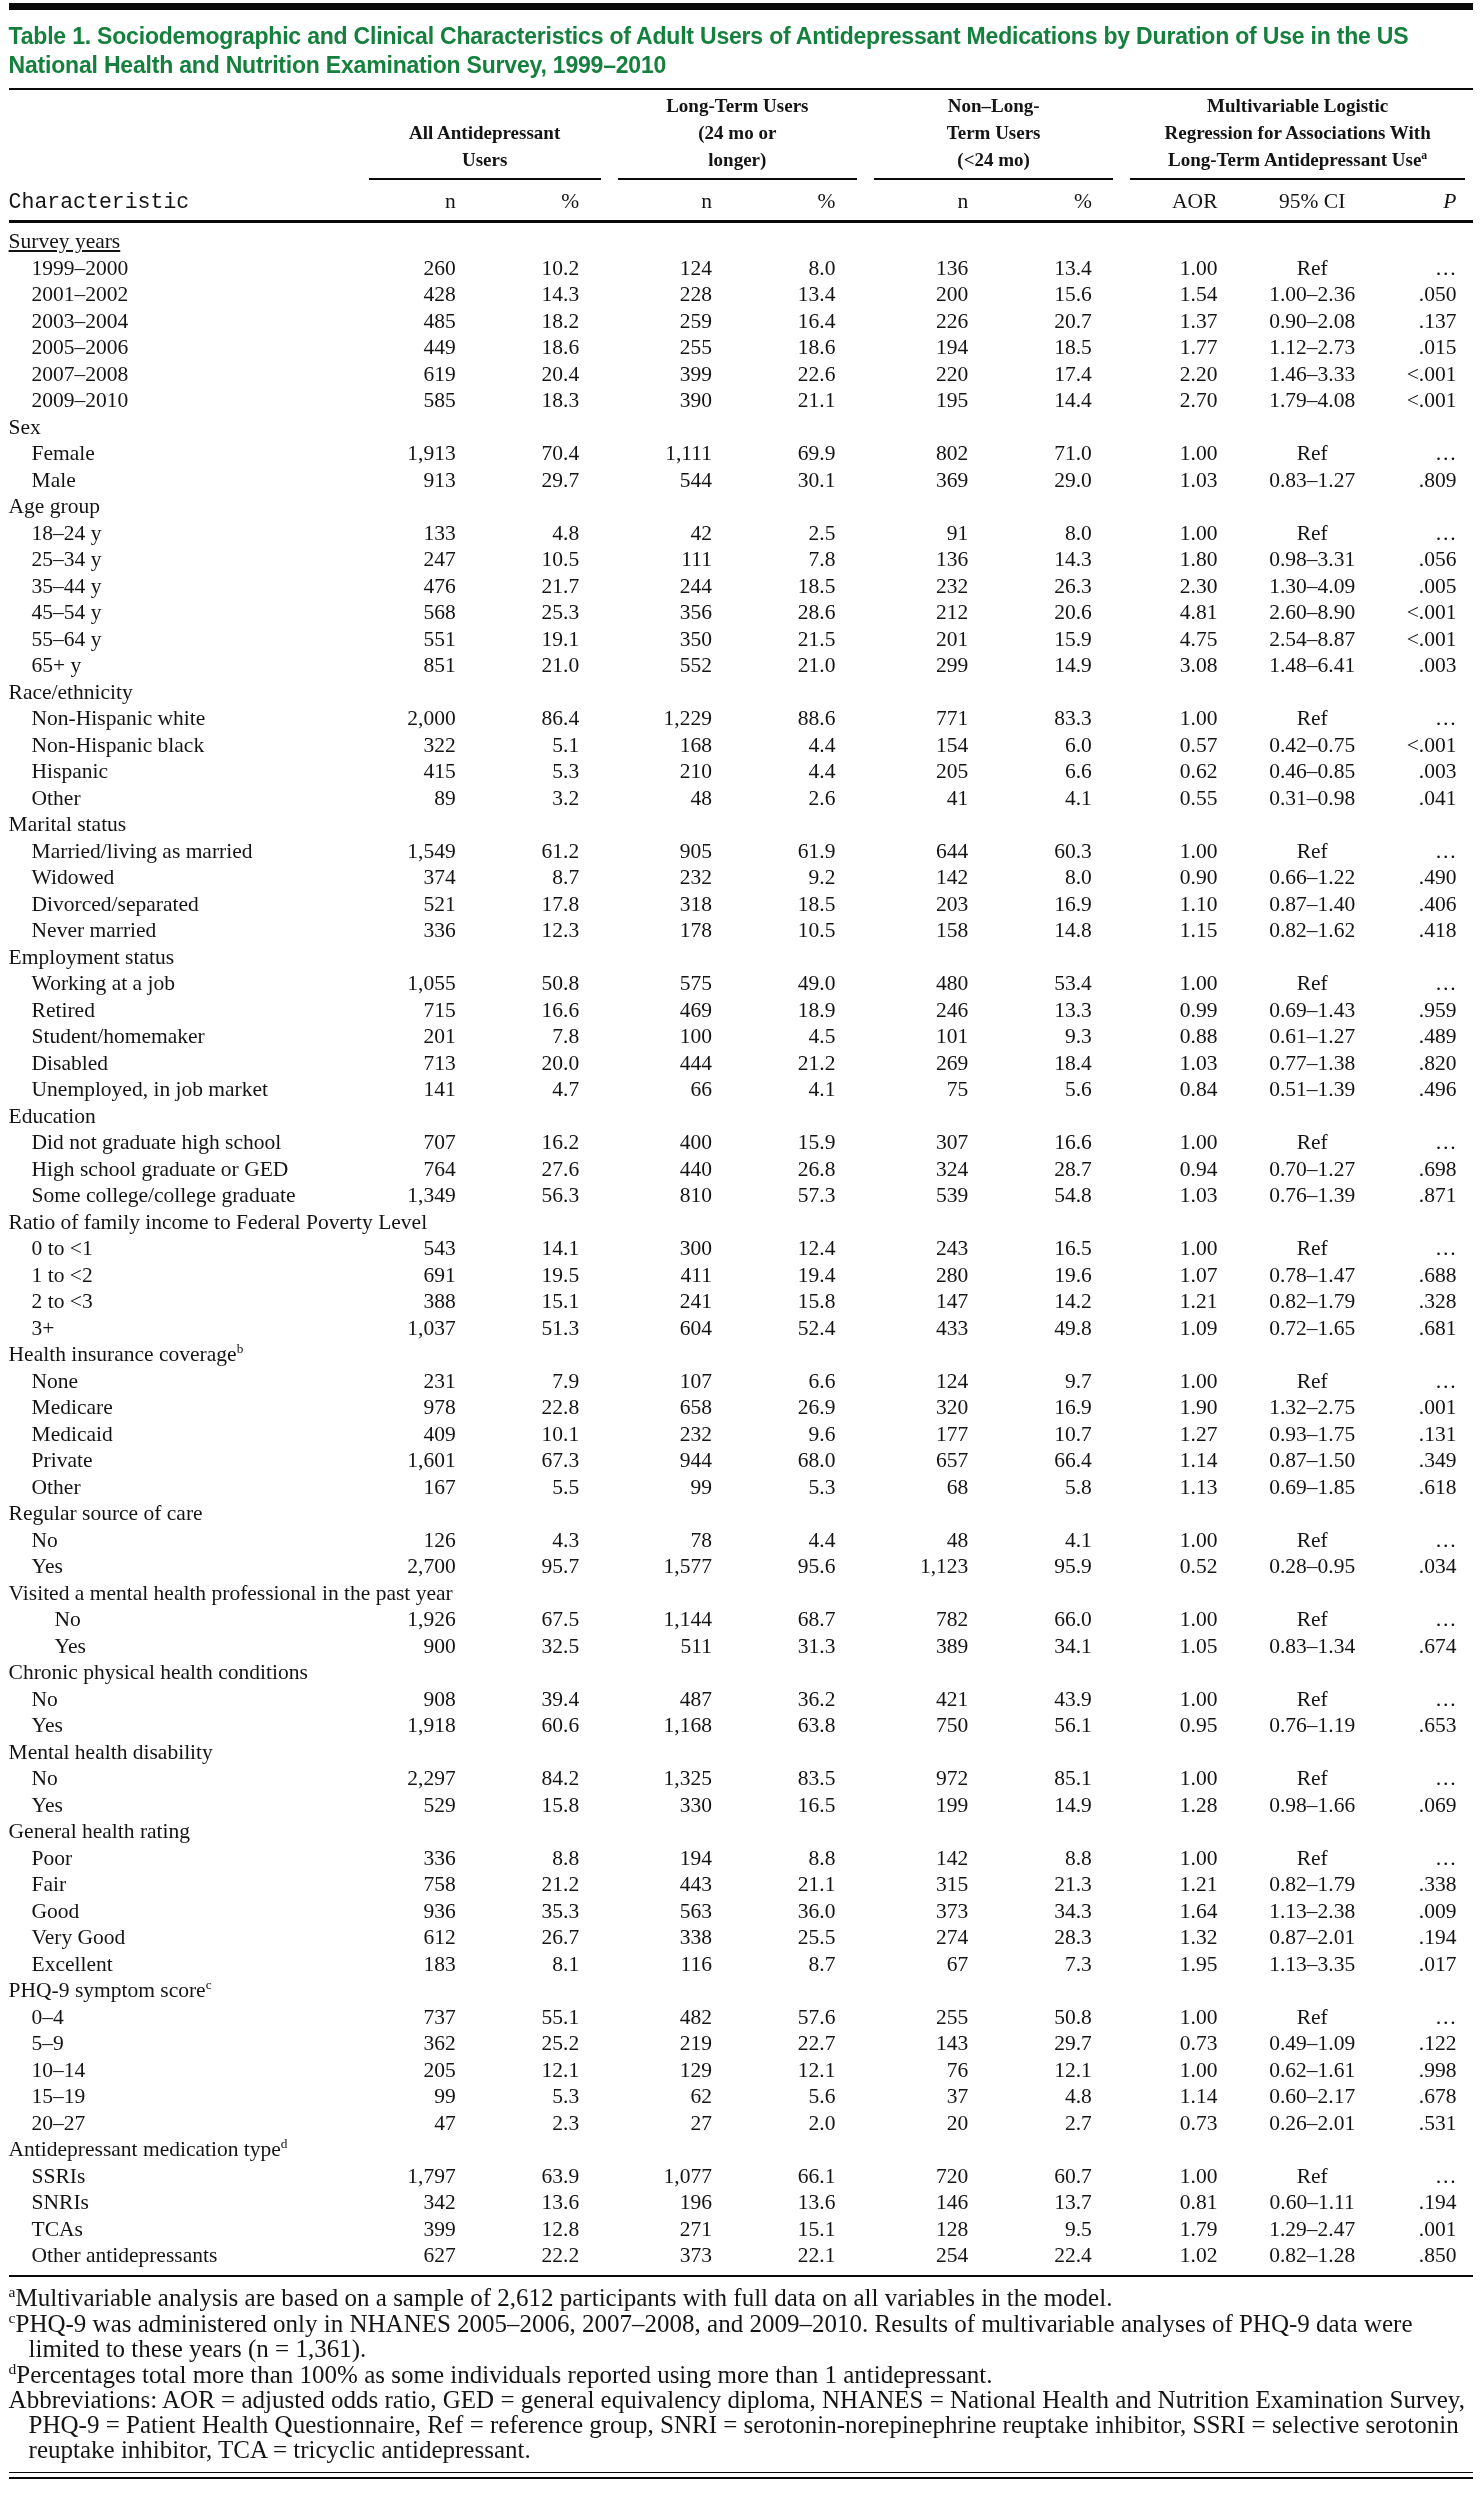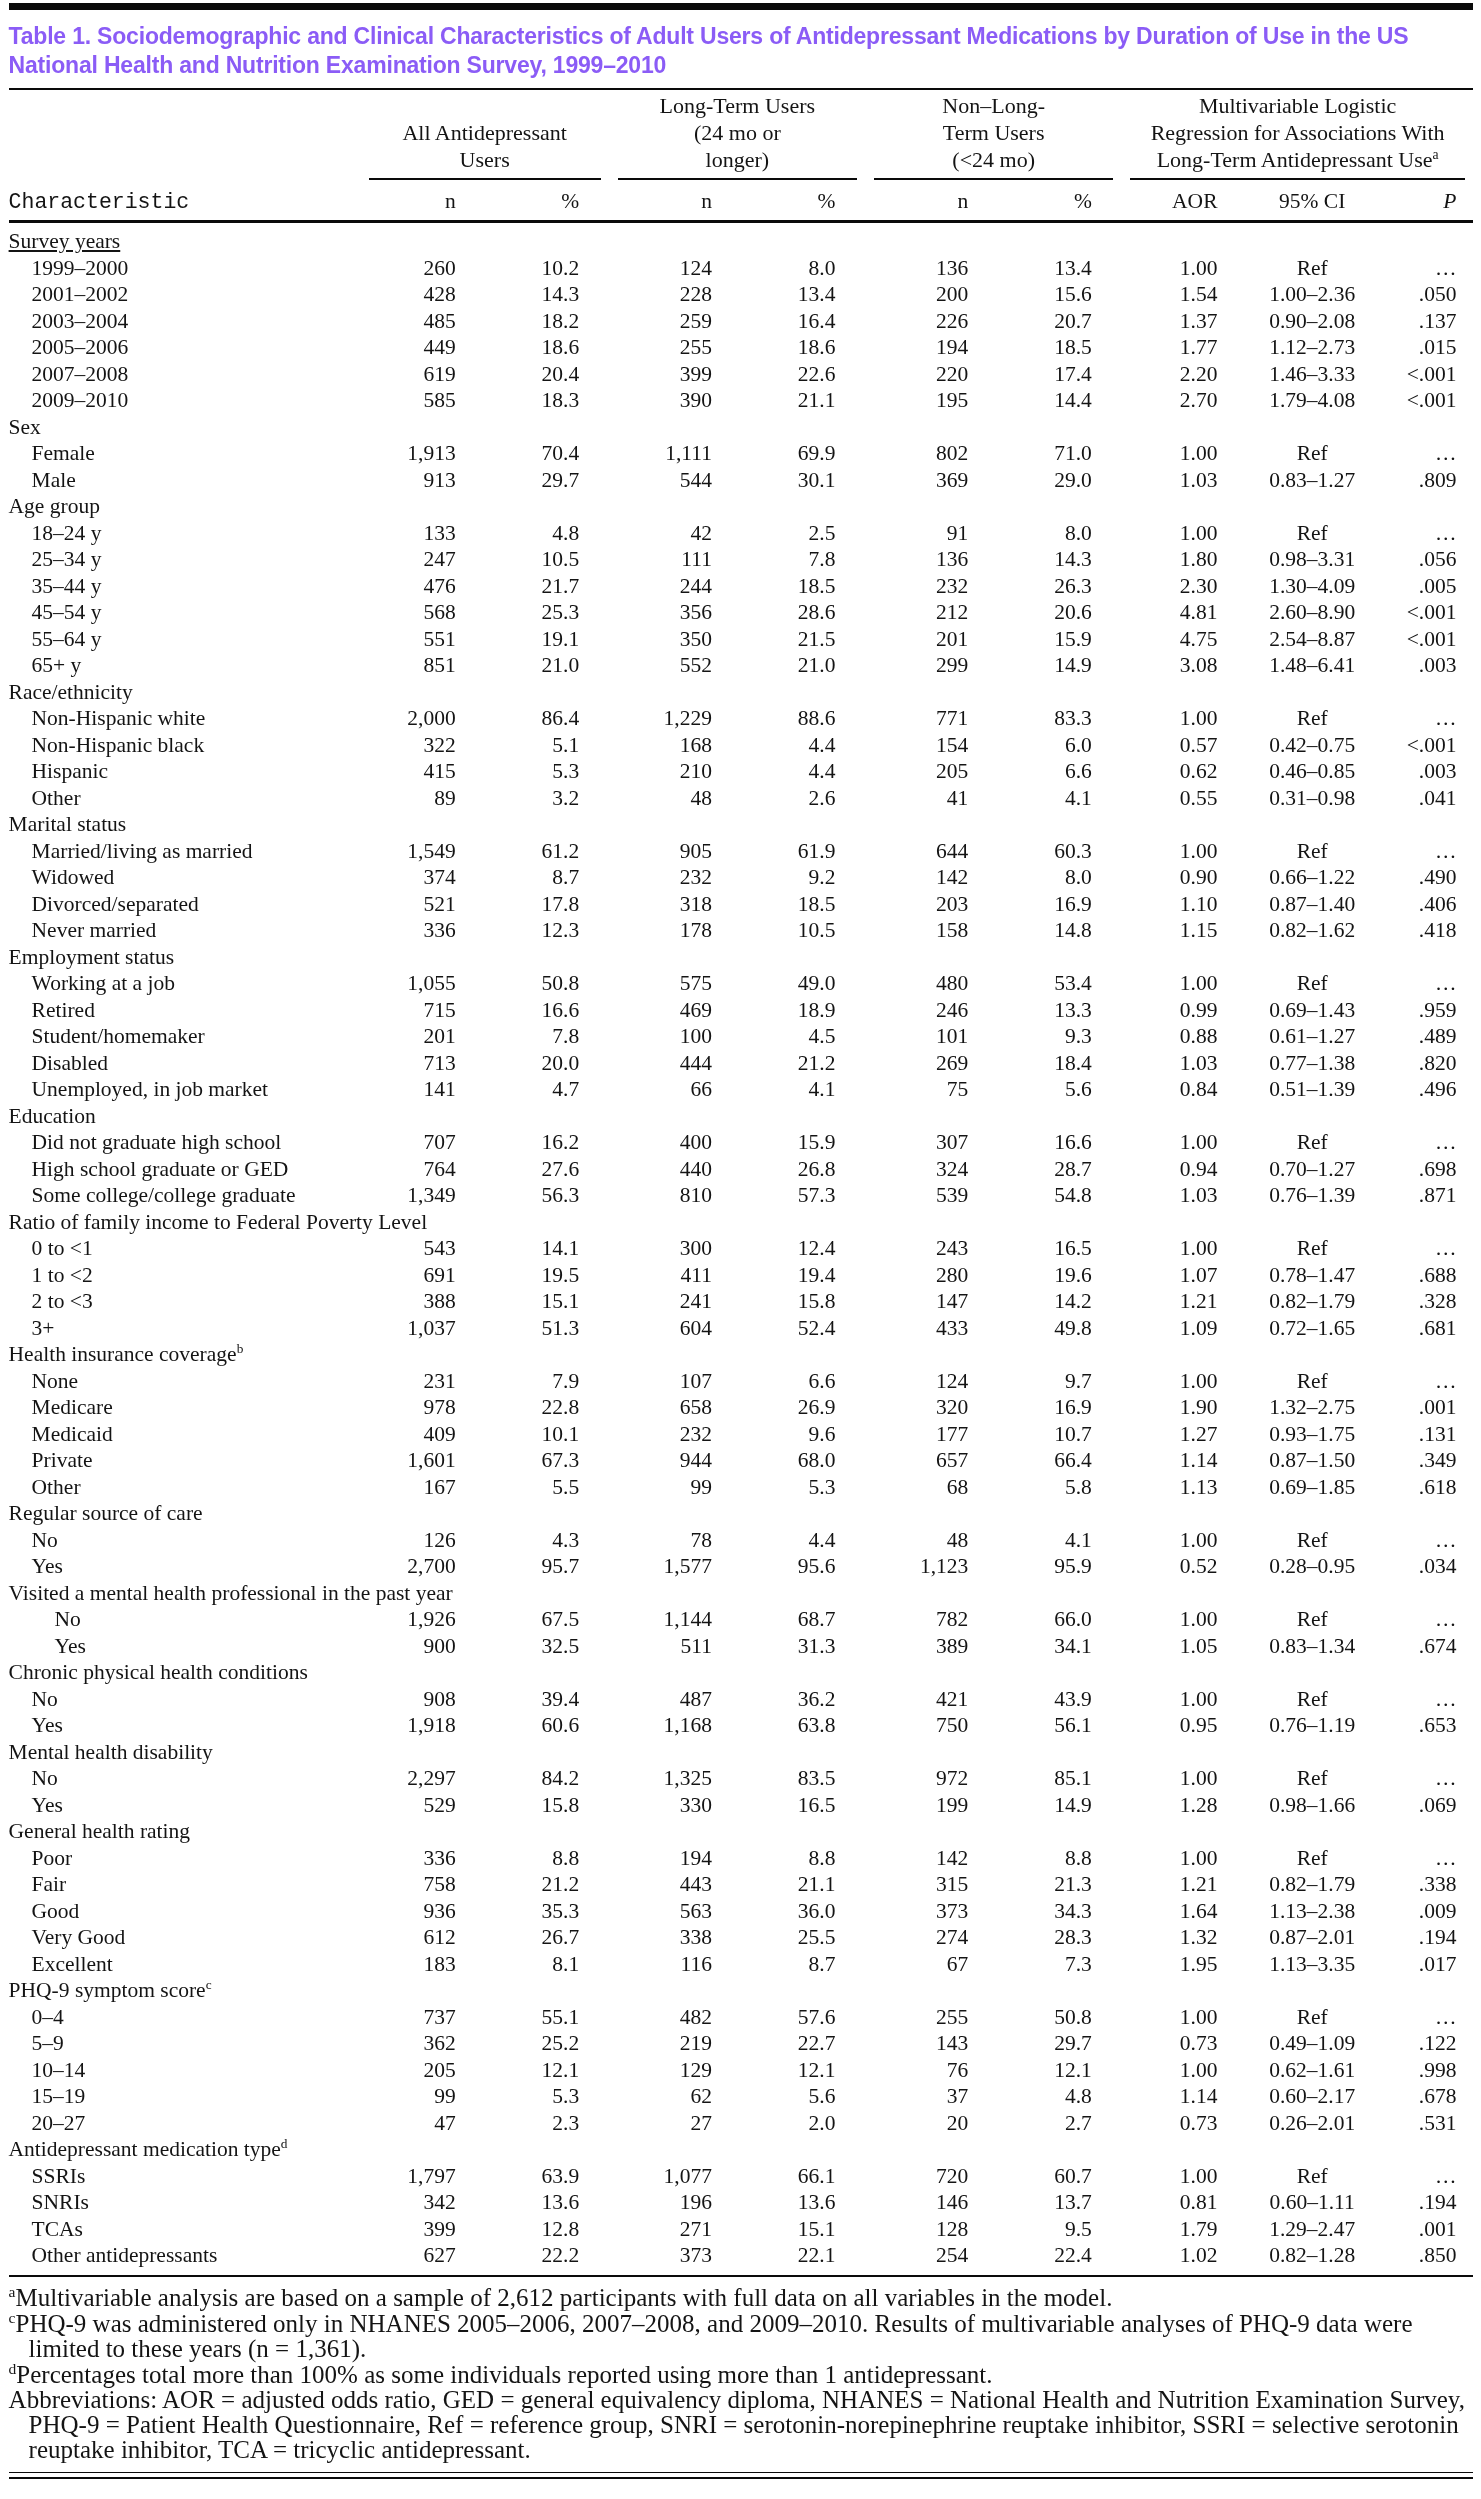--- a/index.html
+++ b/index.html
@@ -17,35 +17,36 @@
   .rule-end{border-top:1.4px solid #0a0a0a;border-bottom:2.9px solid #0a0a0a;height:3.6px;margin-top:10px;}
   .rule-mid{height:2.2px;background:#0a0a0a;margin-top:5.7px;}
 
   
   .title{
     font-family:"Liberation Sans", sans-serif;
     font-weight:bold;
     font-size:23px;
     line-height:29px;
     letter-spacing:-0.2px;
-    color:#8b5cf6;
+    color:#15803d;
     margin:11.5px 0 8.6px 0;
   }
 
   
   table{width:100%;border-collapse:collapse;table-layout:fixed;margin-top:1.4px;}
   th,td{padding:0;font-weight:normal;}
 
   .spanner-th{vertical-align:bottom;padding:0 8.6px;}
   .spanner-rule{border-bottom:2.2px solid #0a0a0a;padding-bottom:5.7px;}
   .spanner-text{
     white-space:pre-line;
     text-align:center;
-    font-size:22px;
+    font-size:19px;
     line-height:27px;
+    font-weight:bold;
   }
   .char-th{
     vertical-align:bottom;
     text-align:left;
     font-size:21.5px;
     padding-bottom:5.7px;
     font-family:Liberation Mono, monospace;
   }
   .col-th{font-size:21.5px;padding:8.6px 0 5.7px 0;}
   .b4{border-bottom:3.6px solid #0a0a0a;}

